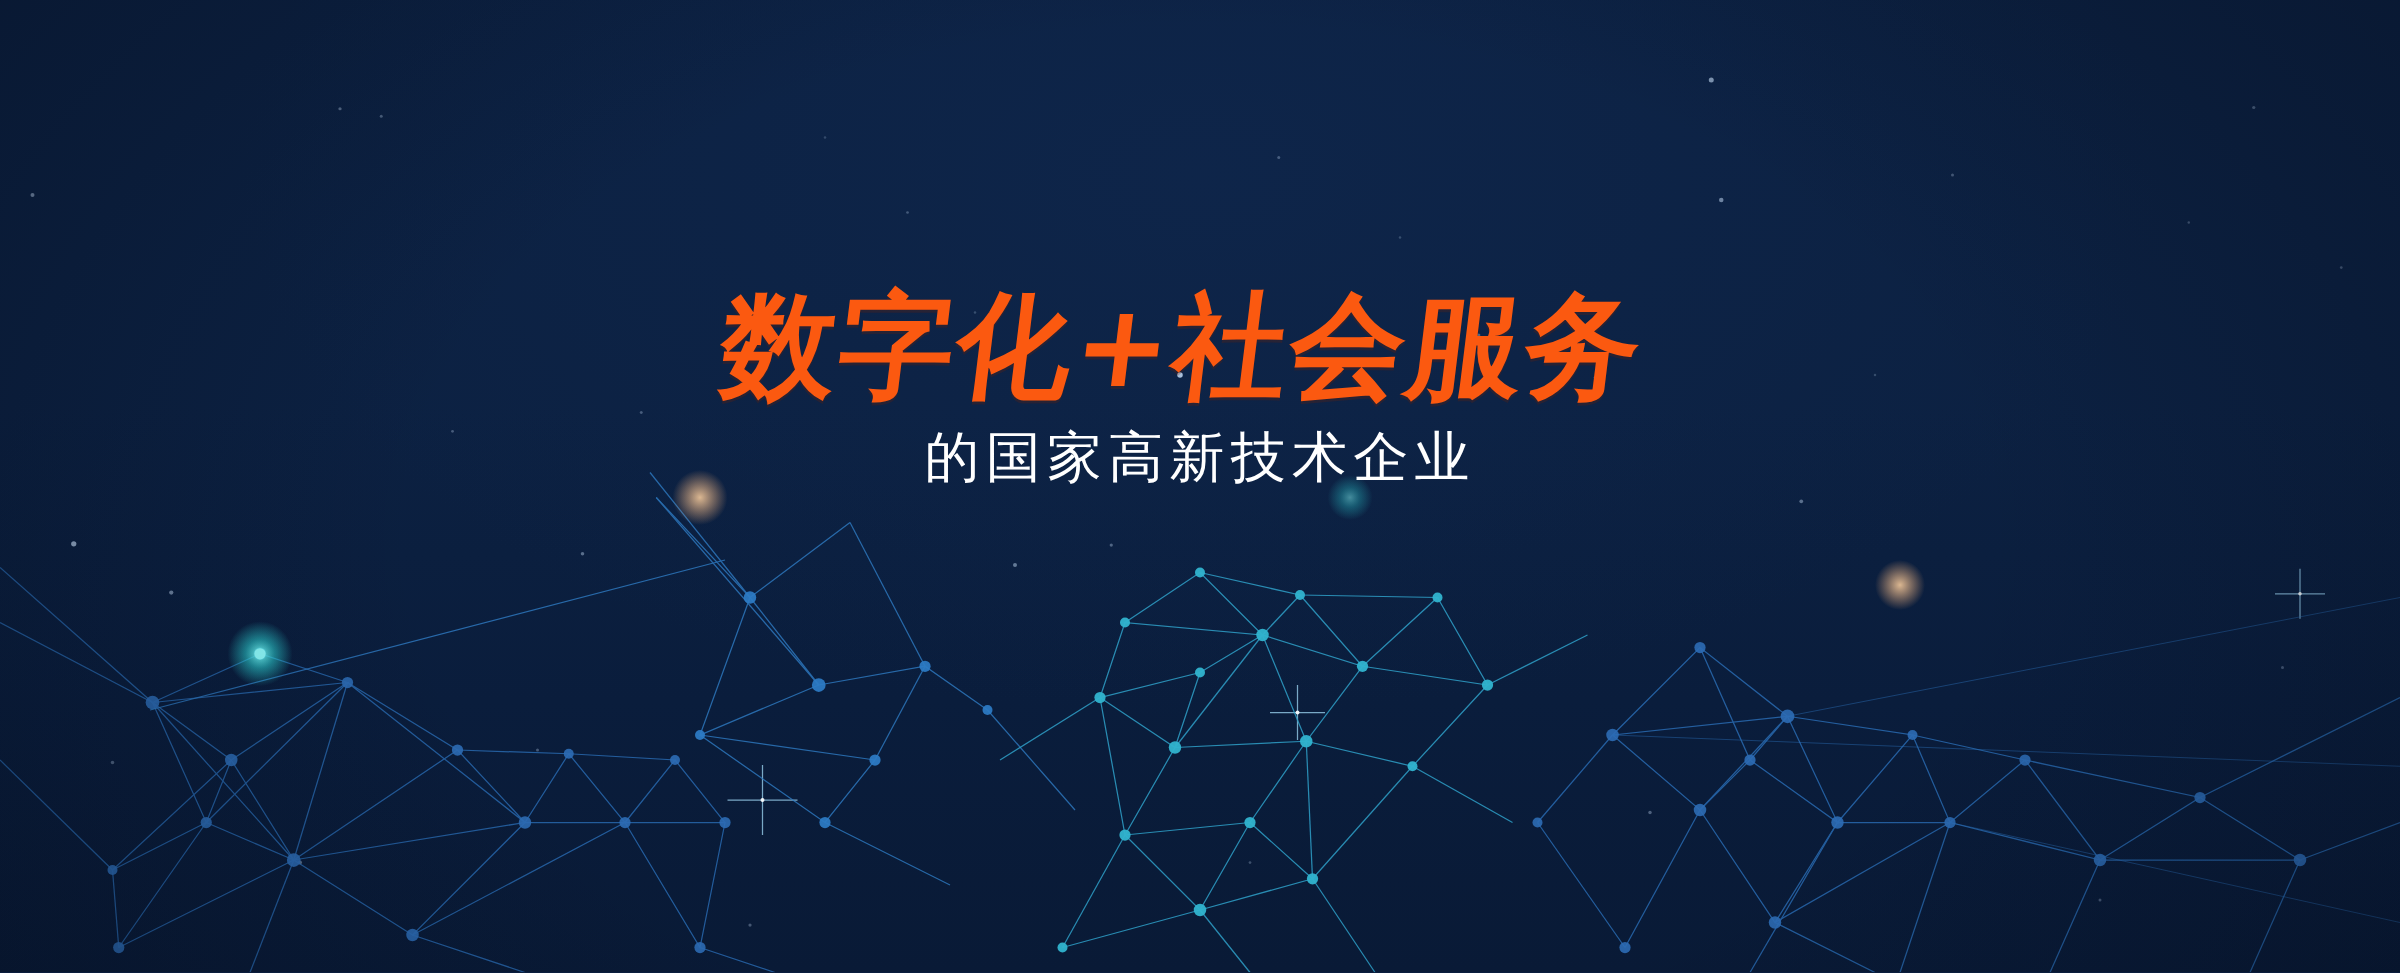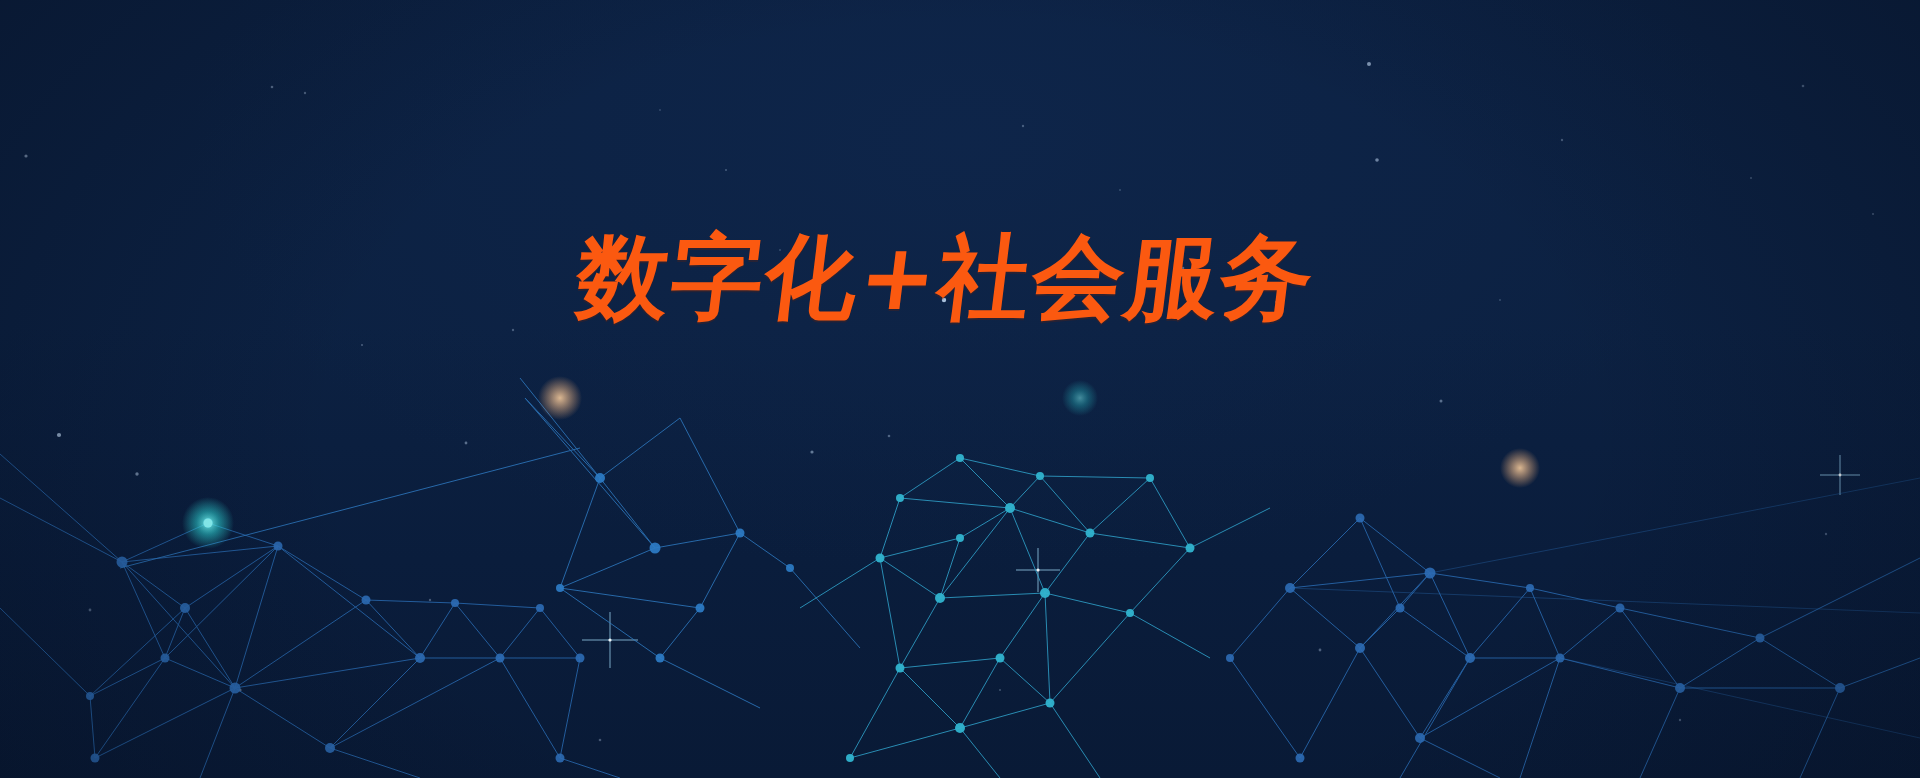--- a/index.html
+++ b/index.html
@@ -320,15 +320,16 @@
     <circle cx="208" cy="165" r="4.5" fill="#8ffcfc"></circle>
     <circle cx="560" cy="40" r="22" fill="url(#glowWarm)"></circle>
     <circle cx="1520" cy="110" r="20" fill="url(#glowWarm)"></circle>
     <circle cx="1080" cy="40" r="18" fill="url(#glowCyan)" opacity=".5"></circle>
   </svg>
 
   <div class="bg-vignette"></div>
 
   <div class="content">
     <h1 class="headline">数字化+社会服务</h1>
+    <p class="subtitle">的国家高新技术企业</p>
   </div>
 
 </div>
 
 </body></html>

